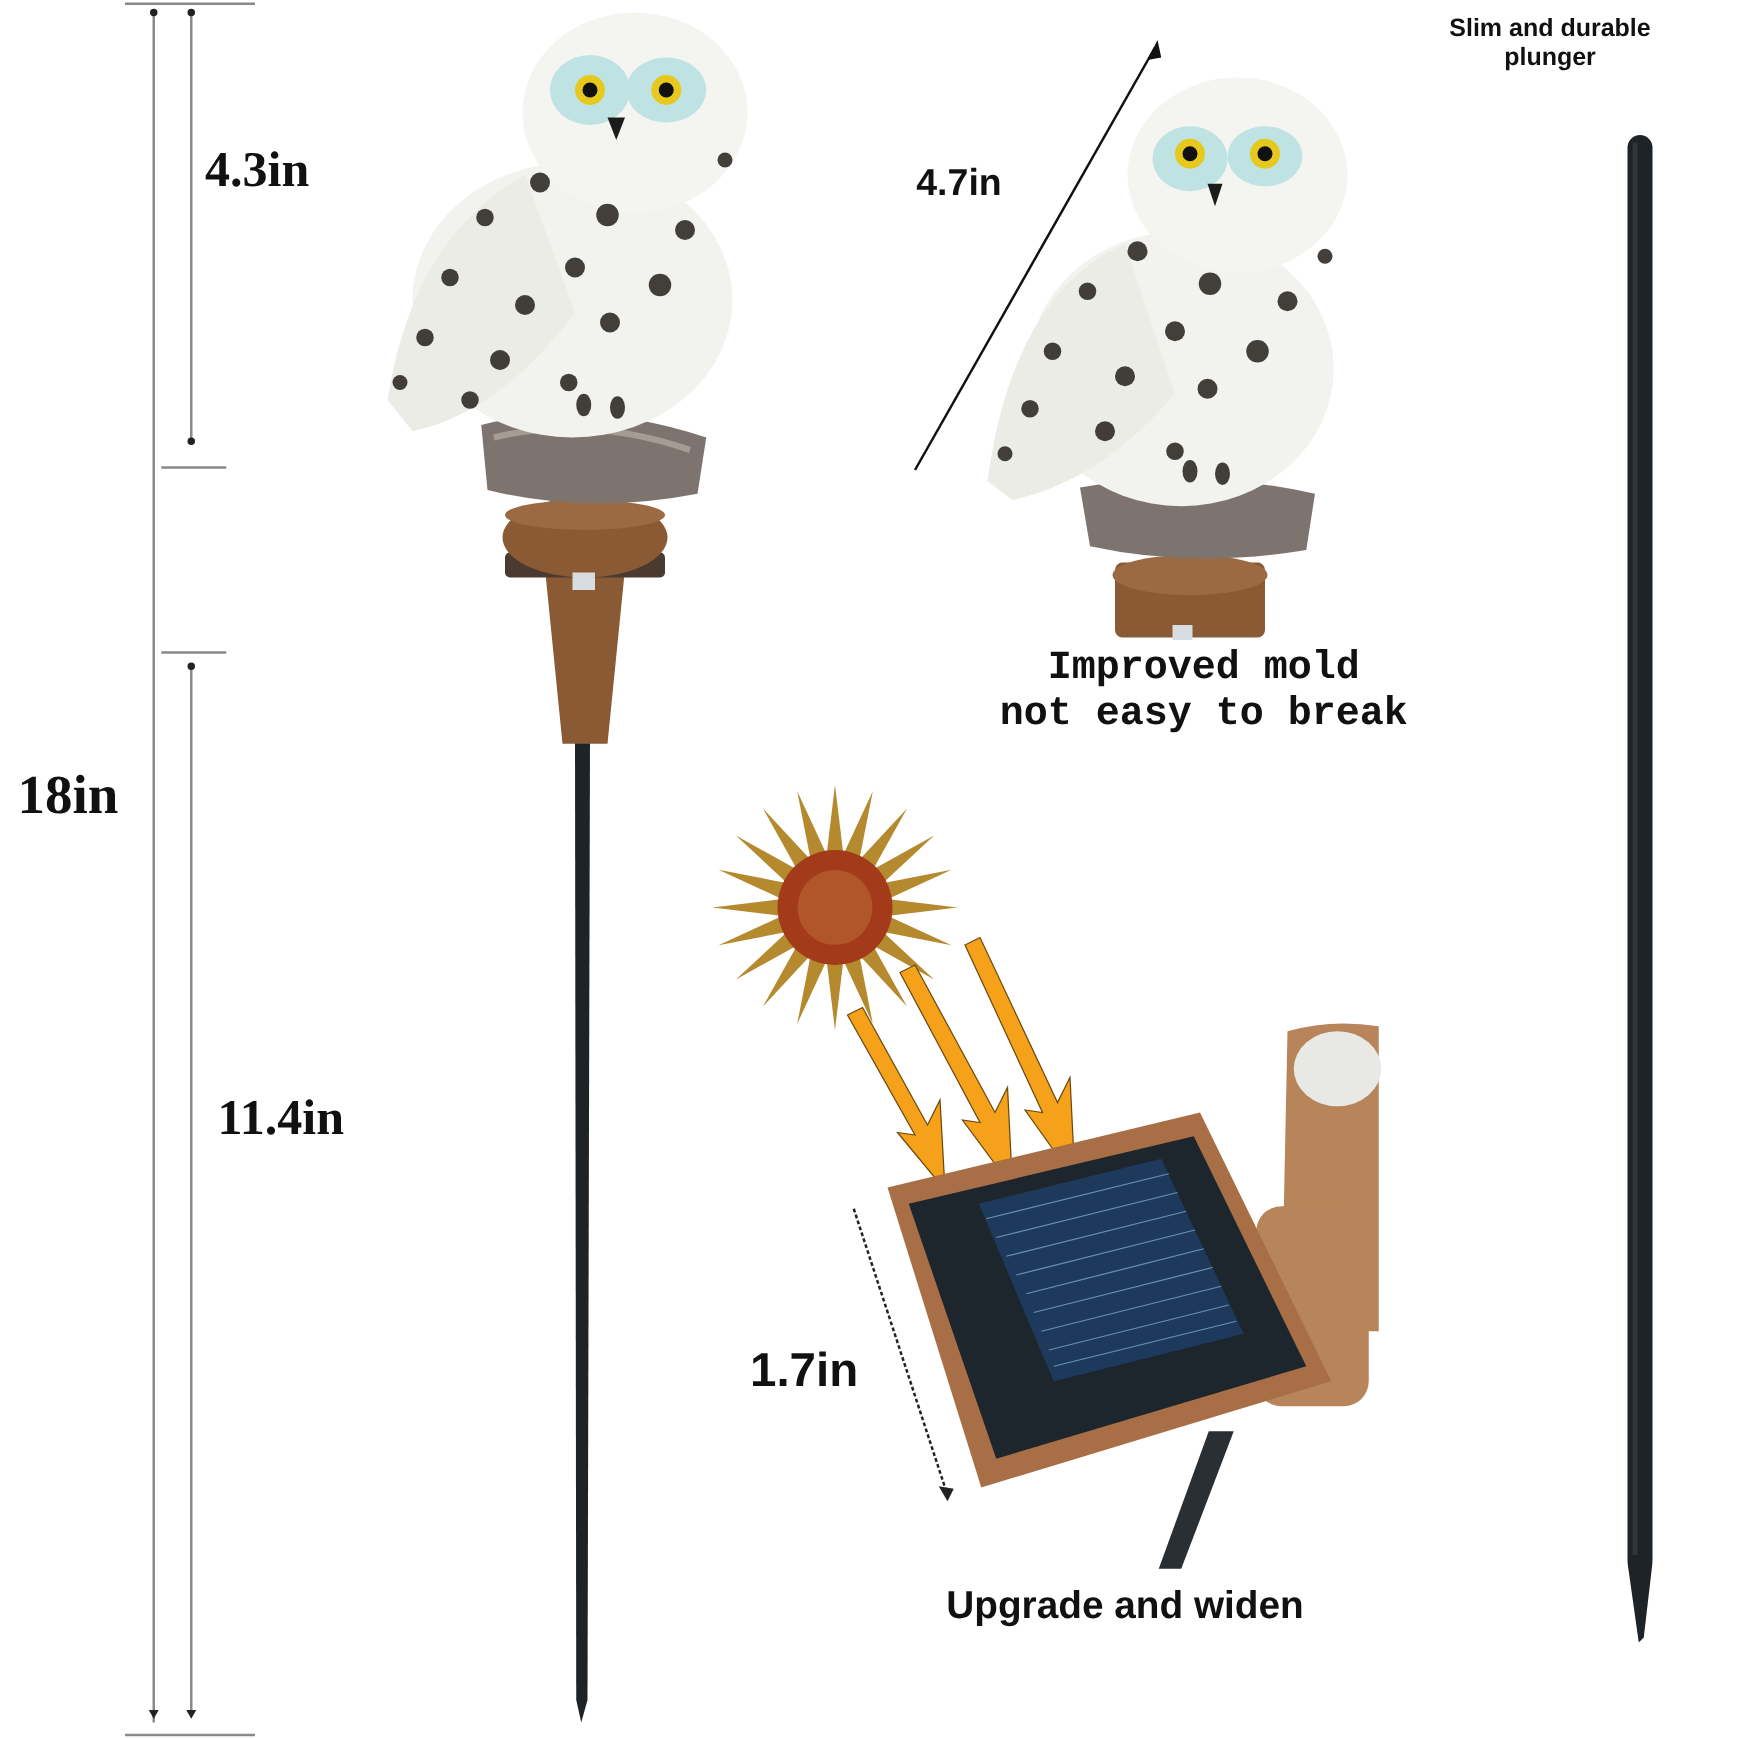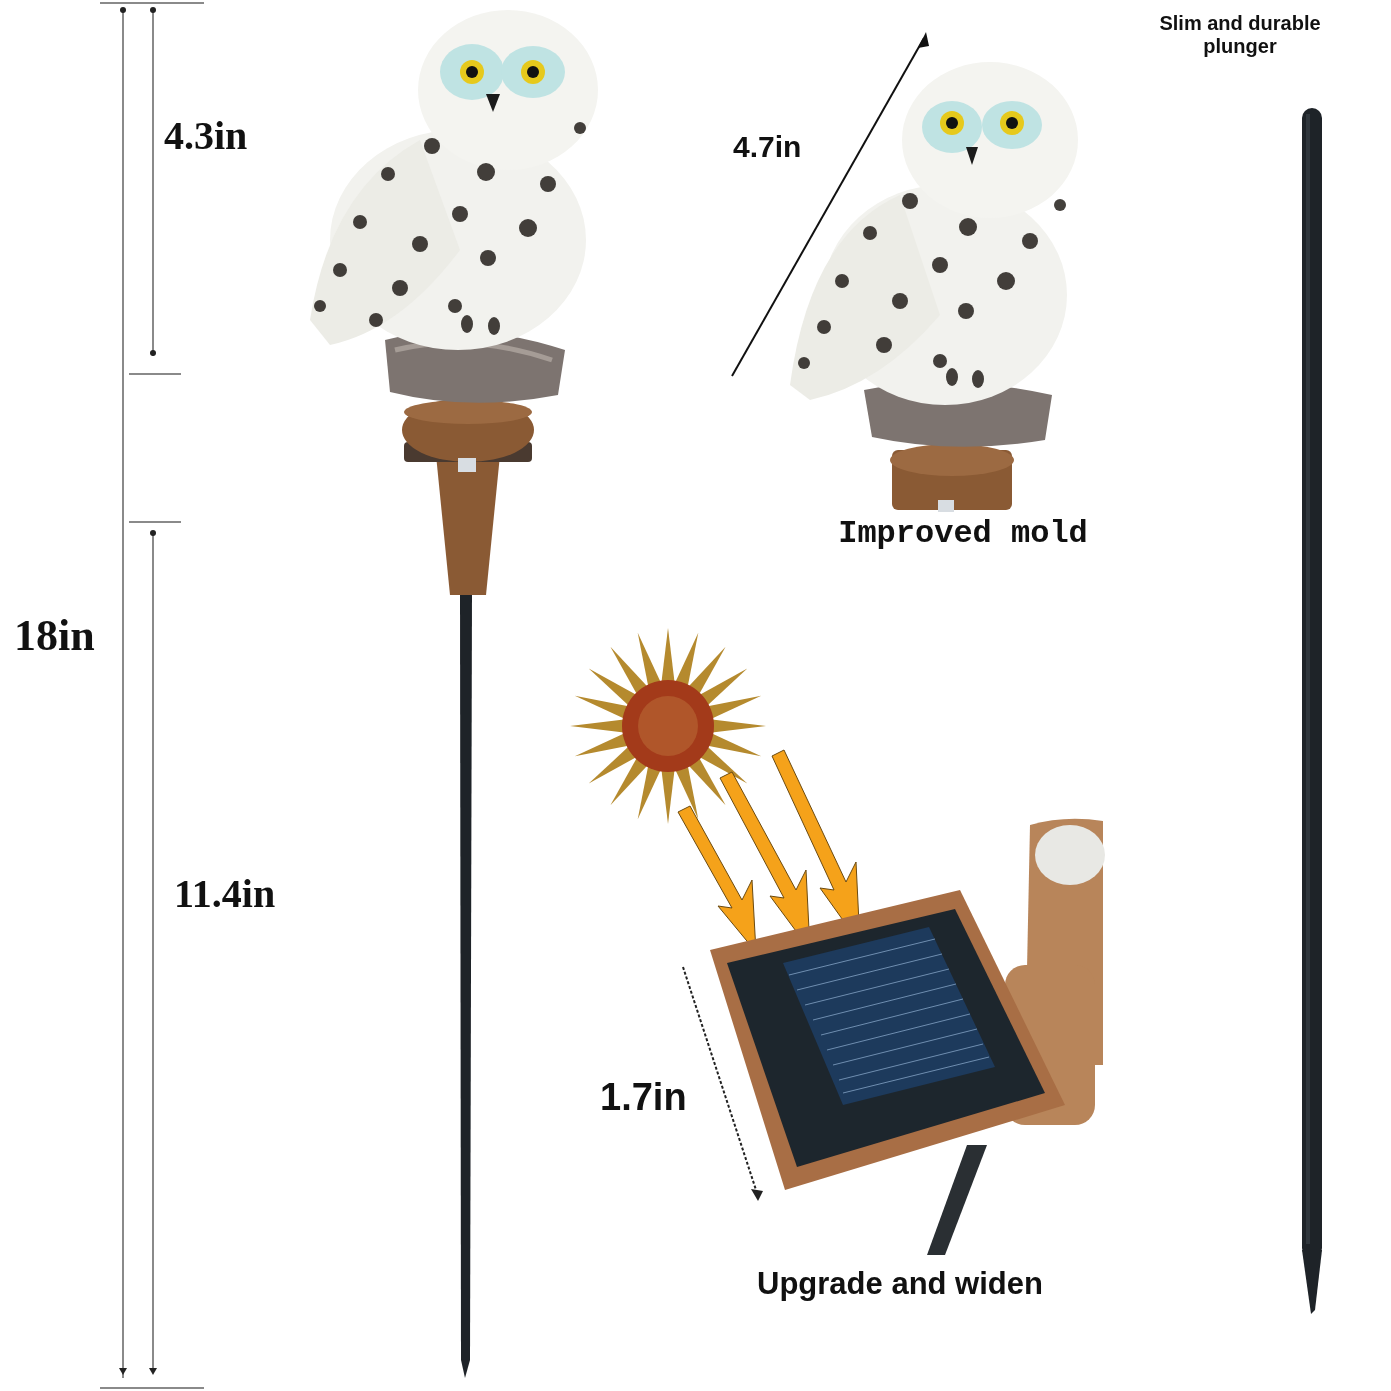--- a/index.html
+++ b/index.html
@@ -119,20 +119,21 @@
       <circle cx="160" cy="306" r="7"></circle>
     <circle cx="24" cy="308" r="6"></circle>
       <circle cx="280" cy="150" r="6"></circle>
     <ellipse cx="172" cy="322" rx="6" ry="9"></ellipse>
       <ellipse cx="198" cy="324" rx="6" ry="9"></ellipse>
   </g>
 </svg>
 
 <div class="abs sans-label" style="left:790px;top:516px;width:346px;font-size:32px;font-family:Liberation Mono, monospace;">
   <div>Improved mold</div>
+  <div>not easy to break</div>
 </div>
 
 <div class="abs sans-label" style="left:1090px;top:12px;width:300px;font-size:20px;">
   <div>Slim and durable</div>
   <div>plunger</div>
 </div>
 <svg width="40" height="1240" style="left:1295px;top:100px;">
   <rect x="7" y="8" width="20" height="1150" rx="10" fill="#1e2328"></rect>
   <polygon points="7,1150 27,1150 20,1210 16,1214" fill="#1e2328"></polygon>
   <rect x="11" y="14" width="4" height="1130" fill="#3b434a" opacity="0.6"></rect>

